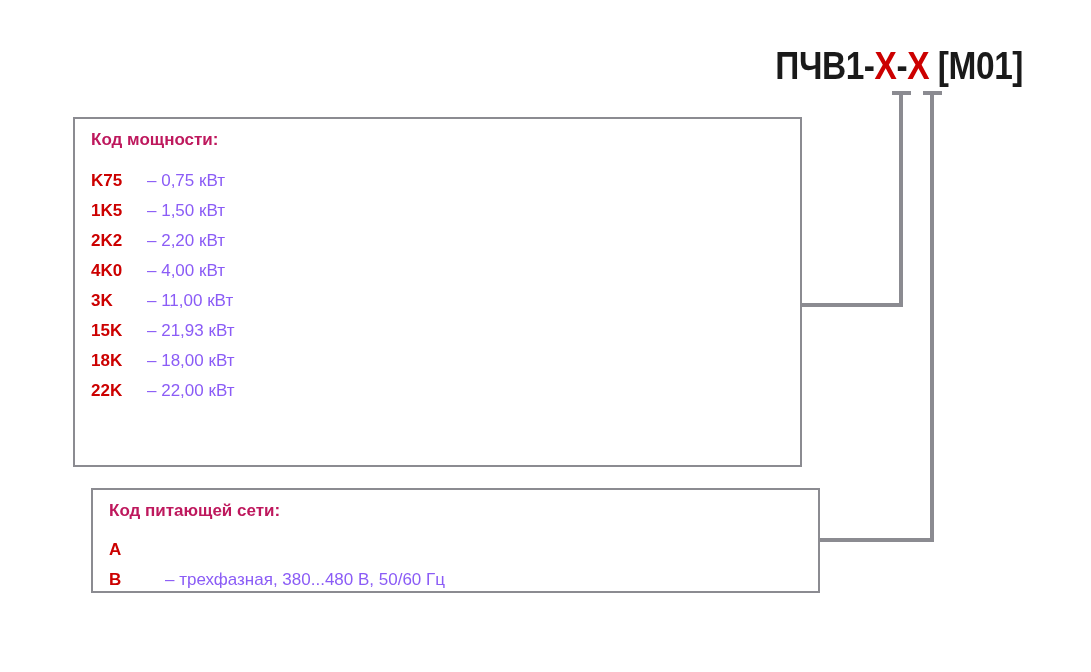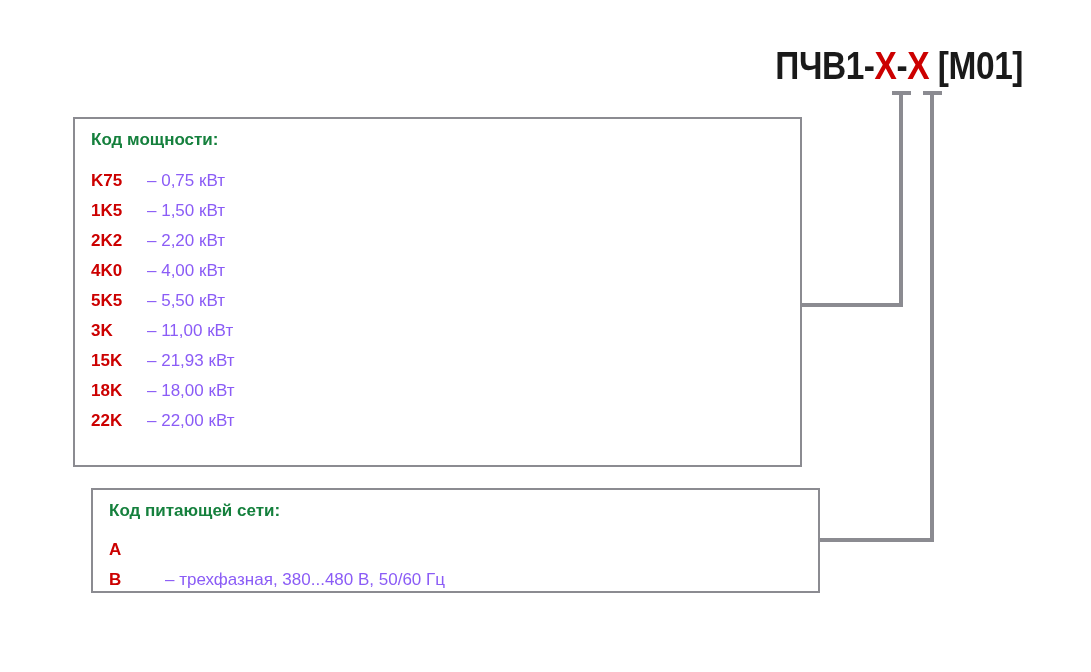--- a/index.html
+++ b/index.html
@@ -56,21 +56,21 @@
     width: 729px;
     height: 105px;
   }
 
   .box-title {
     position: absolute;
     left: 16px;
     top: 11px;
     font-size: 17px;
     font-weight: bold;
-    color: #15803d;
+    color: #be185d;
     white-space: nowrap;
   }
 
   .code-list {
     position: absolute;
     left: 16px;
     top: 42px;
     right: 8px;
   }
   .code-row {
@@ -136,24 +136,20 @@
       </div>
       <div class="code-row">
         <span class="code-key">2K2</span>
         <span class="code-val">– 2,20 кВт</span>
       </div>
       <div class="code-row">
         <span class="code-key">4K0</span>
         <span class="code-val">– 4,00 кВт</span>
       </div>
       <div class="code-row">
-        <span class="code-key">5K5</span>
-        <span class="code-val">– 5,50 кВт</span>
-      </div>
-      <div class="code-row">
         <span class="code-key">3K</span>
         <span class="code-val">– 11,00 кВт</span>
       </div>
       <div class="code-row">
         <span class="code-key">15K</span>
         <span class="code-val">– 21,93 кВт</span>
       </div>
       <div class="code-row">
         <span class="code-key">18K</span>
         <span class="code-val">– 18,00 кВт</span>

